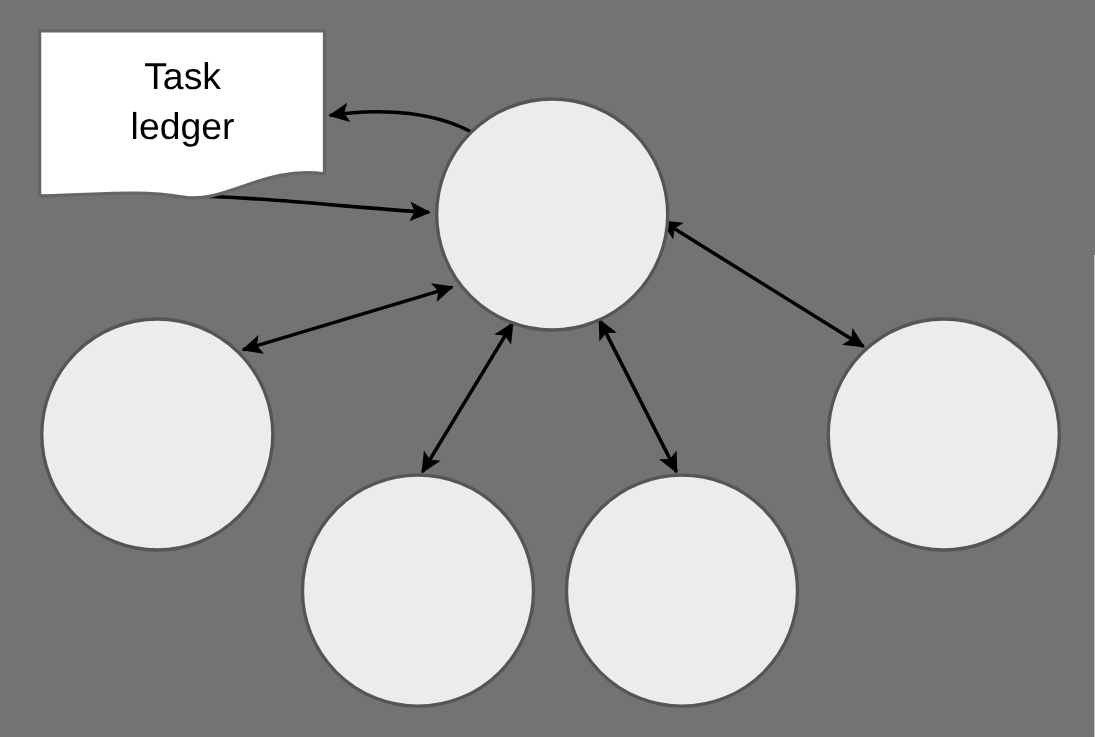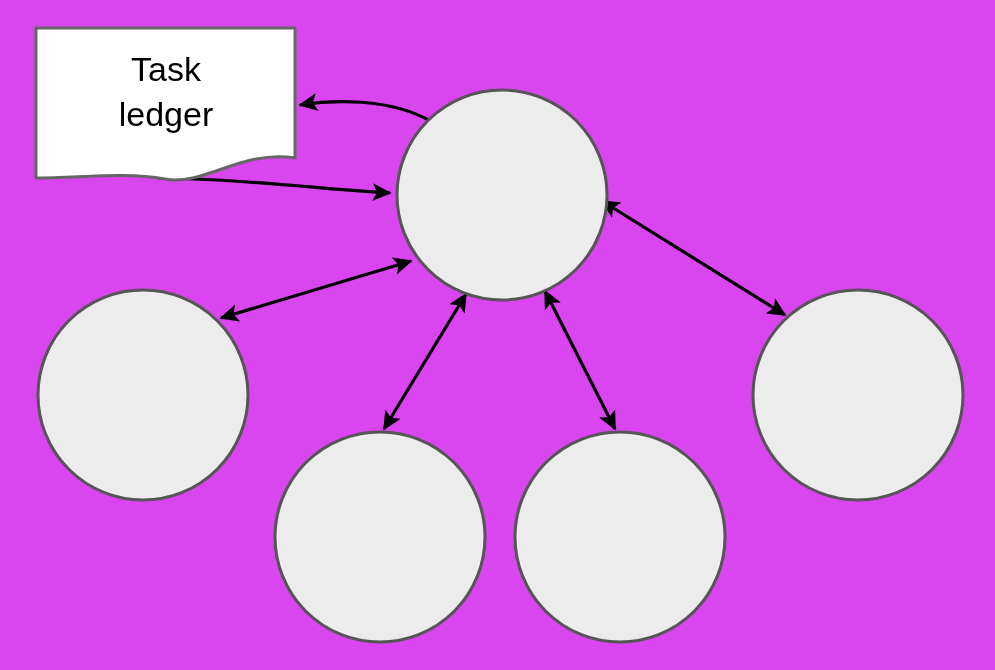--- a/index.html
+++ b/index.html
@@ -10,21 +10,21 @@
   body {
     width: 995px;
     height: 670px;
     font-family: "Liberation Sans", sans-serif;
     overflow: hidden;
   }
   #diagram-root {
     position: relative;
     width: 995px;
     height: 670px;
-    background: #d946ef;
+    background: #737373;
   }
   svg#diagram-canvas {
     position: absolute;
     top: 0;
     left: 0;
     width: 995px;
     height: 670px;
     display: block;
   }
   .node-circle {

